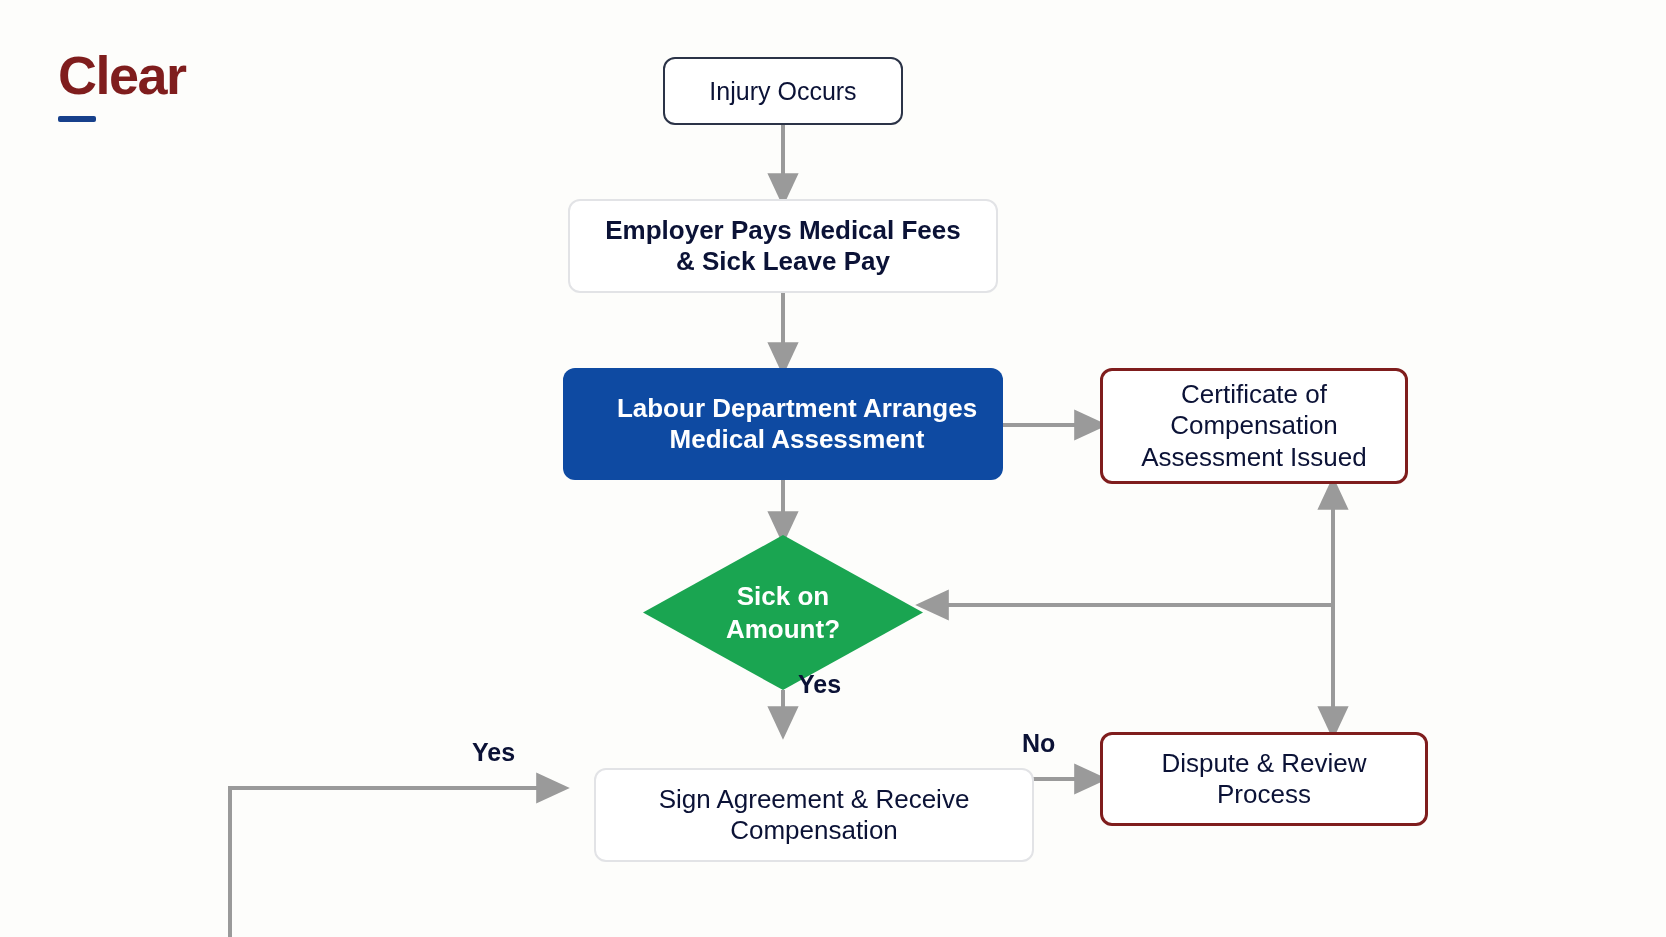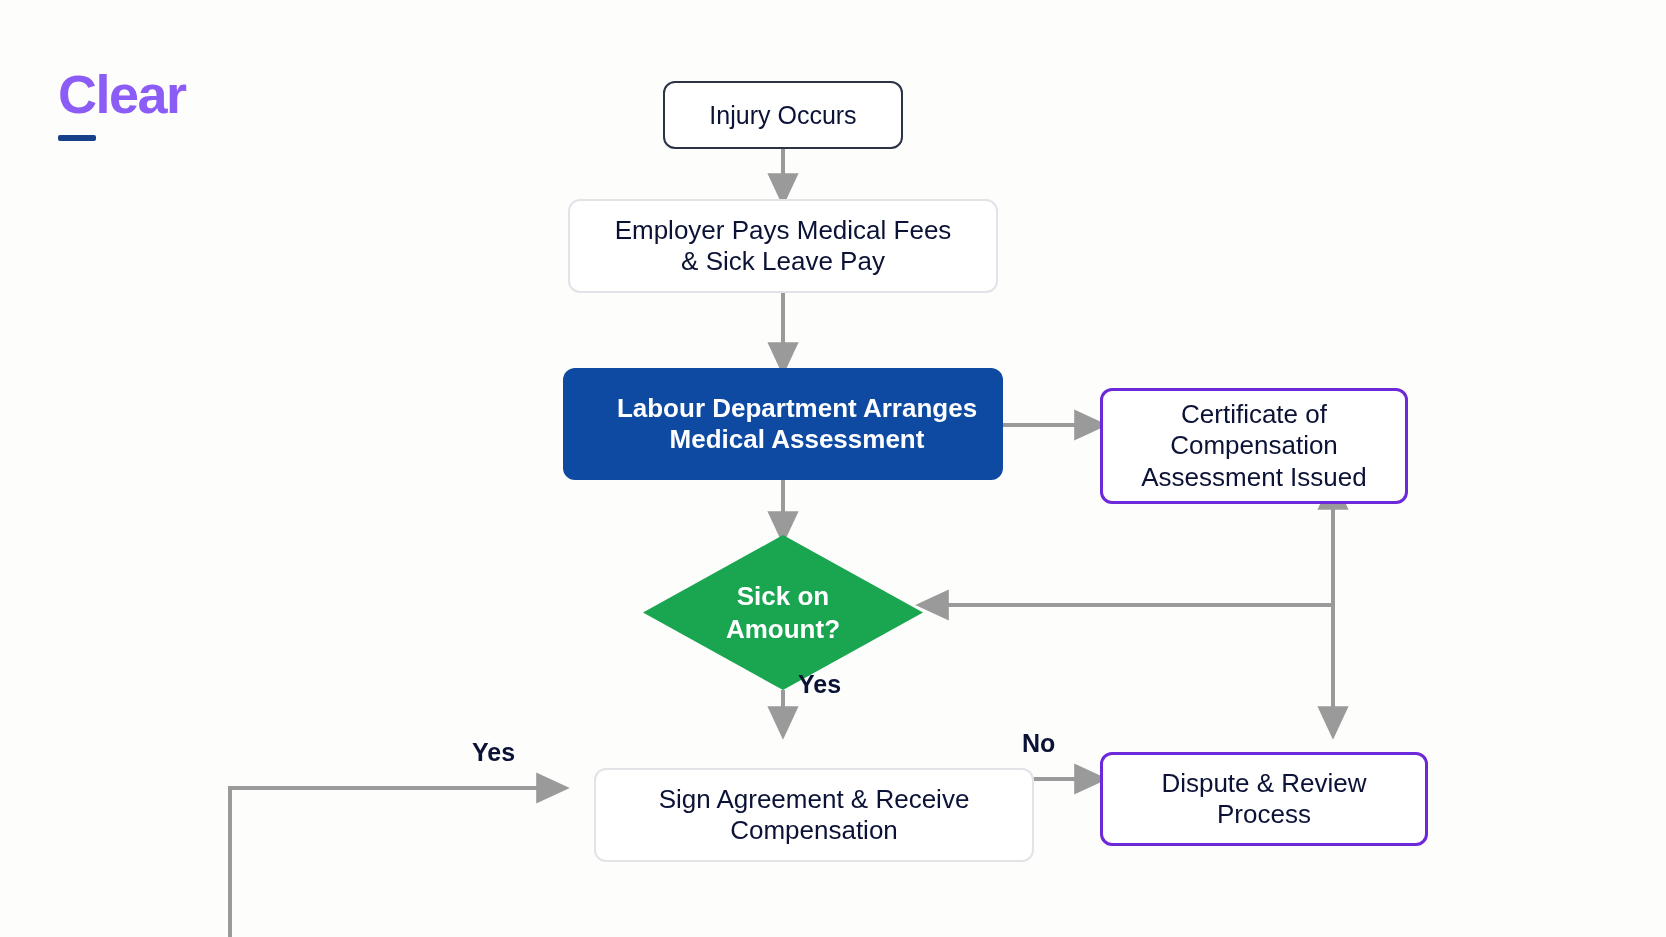--- a/index.html
+++ b/index.html
@@ -22,25 +22,24 @@
 
   
   .brand {
     position: absolute;
     left: 58px;
     top: 48px;
   }
   .brand-word {
     font-size: 54px;
     font-weight: bold;
-    color: #8b5cf6;
+    color: #7f1d1d;
     letter-spacing: -1.5px;
     line-height: 1;
     font-family: "Liberation Sans", sans-serif;
-    margin-top: 19px;
   }
   .brand-rule {
     margin-top: 14px;
     width: 38px;
     height: 6px;
     border-radius: 2px;
     background: #17408b;
   }
 
   
@@ -82,24 +81,23 @@
   }
   .node.accent-blue {
     border: none;
     background: #0e4aa2;
     color: #ffffff;
     font-size: 26px;
     font-weight: bold;
     padding-left: 28px;
   }
   .node.accent-green-outline {
-    border: 3px solid #6d28d9;
-    color: #0b1236;
-    font-size: 26px;
-    margin-top: 20px;
+    border: 3px solid #7f1d1d;
+    color: #0b1236;
+    font-size: 26px;
   }
 
   
   .diamond-wrap {
     position: absolute;
     display: flex;
     align-items: center;
     justify-content: center;
   }
   .diamond-shape {
@@ -165,25 +163,25 @@
       <path d="M1333,605 L932,605"></path>
 
       <path d="M1333,722 L1333,493"></path>
 
       <path d="M1333,605 L1333,723"></path>
 
       <path d="M230,937 L230,788 L553,788"></path>
     </g>
   </svg>
 
-  <div class="node plain-dark" style="left:663px; top:57px; width:240px; height:68px;margin-top:24px;">
+  <div class="node plain-dark" style="left:663px; top:57px; width:240px; height:68px;">
     <span class="node-label">Injury Occurs</span>
   </div>
 
-  <div class="node plain-light" style="left:568px; top:199px; width:430px; height:94px;">
+  <div class="node plain-light" style="left:568px; top:199px; width:430px; height:94px;font-weight:bold;">
     <span class="node-label">Employer Pays Medical Fees
 &amp; Sick Leave Pay</span>
   </div>
 
   <div class="node accent-blue" style="left:563px; top:368px; width:440px; height:112px;">
     <span class="node-label">Labour Department Arranges
 Medical Assessment</span>
   </div>
 
   <div class="node accent-green-outline" style="left:1100px; top:368px; width:308px; height:116px;">

